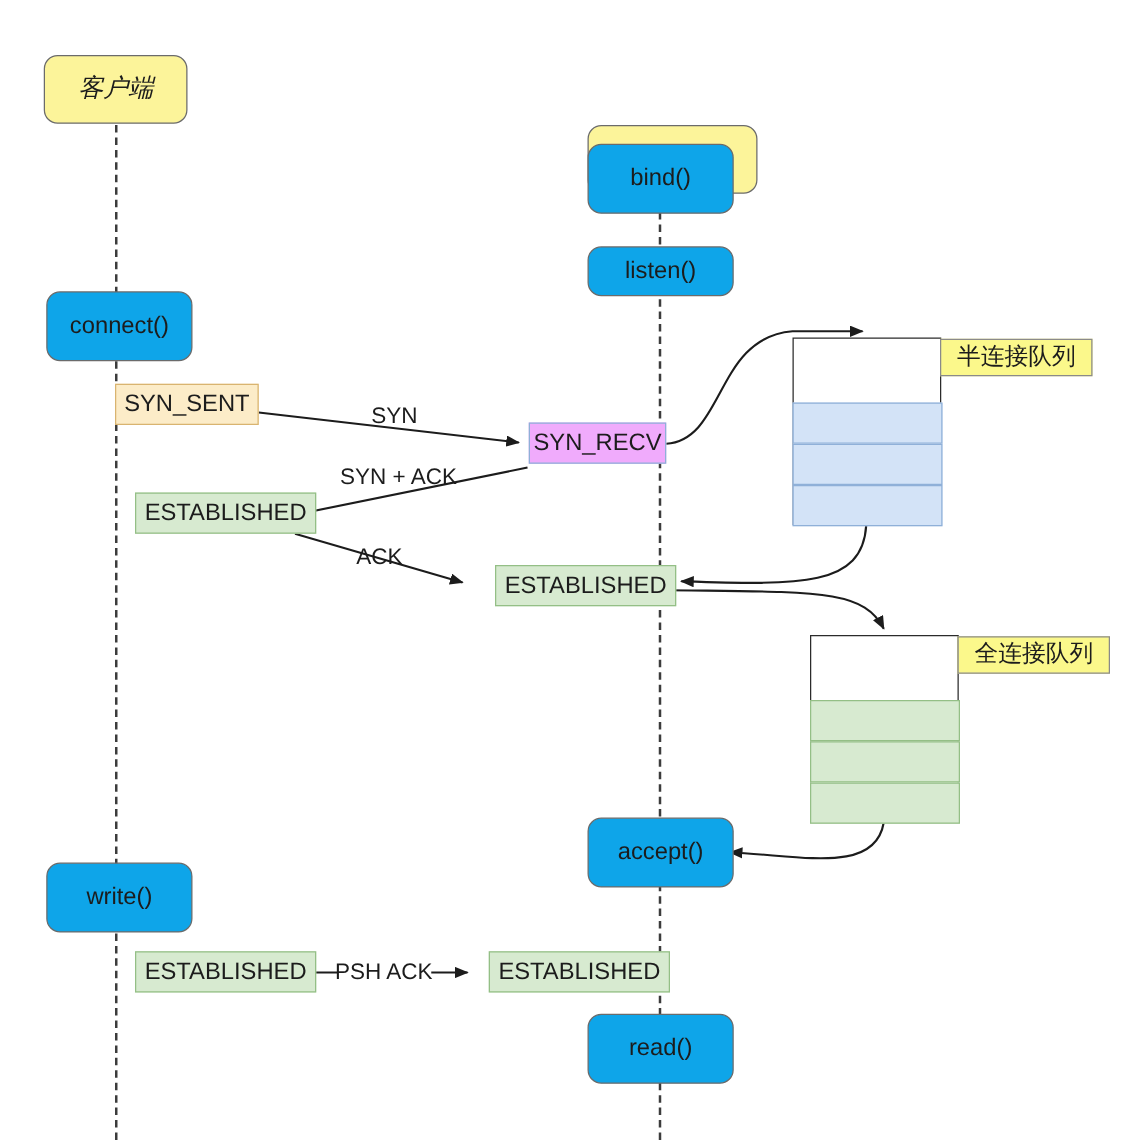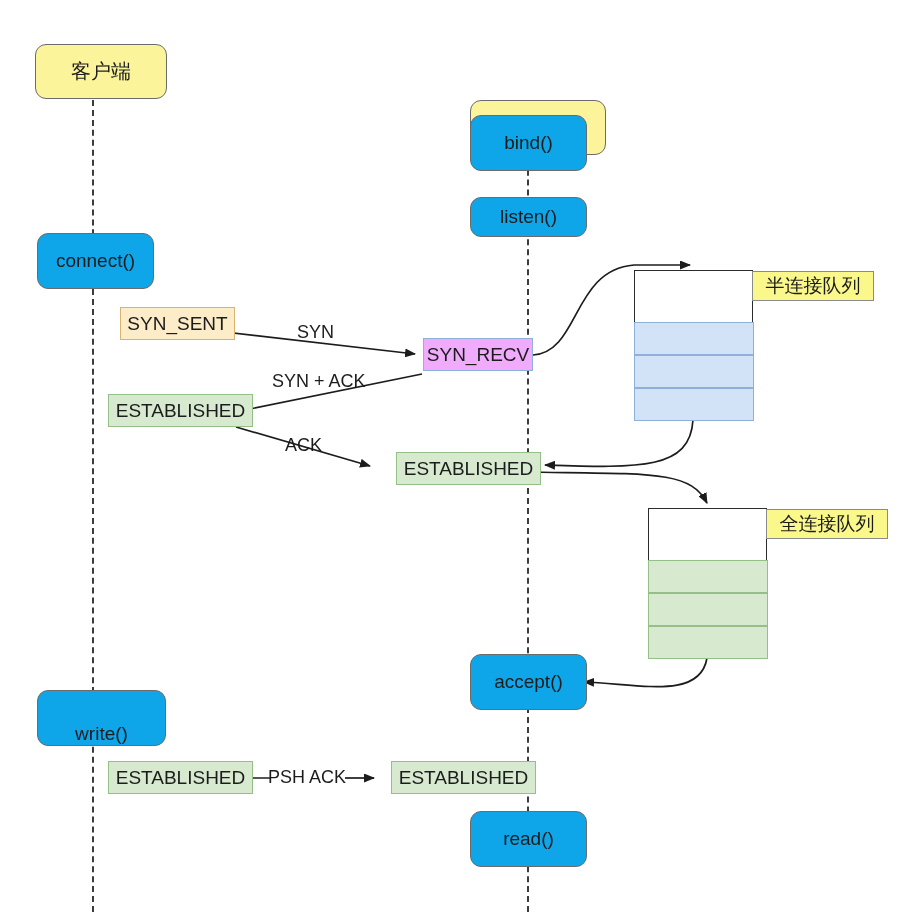--- a/index.html
+++ b/index.html
@@ -54,21 +54,21 @@
   
   .state {
     font-size: 19px;
     color: #1c1c1c;
     border-width: 1.3px;
     border-style: solid;
     box-sizing: border-box;
   }
   .state.green { background: #d7ead0; border-color: #94bf86; margin-left: 16px; }
   .state.blue  { background: #f0abfc; border-color: #8fb0d8; }
-  .state.orange{ background: #fcecc8; border-color: #d9b470; margin-left: 28px; }
+  .state.orange{ background: #fcecc8; border-color: #d9b470; }
 
   
   .queue {
     position: absolute;
     box-sizing: border-box;
     border: 1.5px solid #2b2b2b;
     background: #ffffff;
   }
   .qcell {
     position: absolute;
@@ -134,37 +134,37 @@
       <path d="M 236,778 L 270,778"></path>
       <path d="M 345,778 L 374,778" marker-end="url(#ah)"></path>
     </g>
   </svg>
 
   <div class="edgelabel" style="left:297px; top:322px;">SYN</div>
   <div class="edgelabel" style="left:272px; top:371px;">SYN + ACK</div>
   <div class="edgelabel" style="left:285px; top:435px;">ACK</div>
   <div class="edgelabel" style="left:268px; top:767px;">PSH ACK</div>
 
-  <div class="node endpoint" style="left:35px; top:44px; width:132px; height:55px;">
+  <div class="node endpoint" style="left:35px; top:44px; width:115px; height:55px;font-style:italic;">
     <span>客户端</span>
   </div>
 
   <div class="node proc" style="left:37px; top:233px; width:117px; height:56px;">
     <span>connect()</span>
   </div>
 
   <div class="node state orange" style="left:92px; top:307px; width:115px; height:33px;">
     <span>SYN_SENT</span>
   </div>
 
   <div class="node state green" style="left:92px; top:394px; width:145px; height:33px;">
     <span>ESTABLISHED</span>
   </div>
 
-  <div class="node proc" style="left:37px; top:690px; width:129px; height:56px;align-items:flex-end;">
+  <div class="node proc" style="left:37px; top:690px; width:117px; height:56px;">
     <span>write()</span>
   </div>
 
   <div class="node state green" style="left:92px; top:761px; width:145px; height:33px;">
     <span>ESTABLISHED</span>
   </div>
 
   <div class="node endpoint" style="left:470px; top:56px; width:136px; height:55px;margin-top:44px;">
     <span>服务端</span>
   </div>

